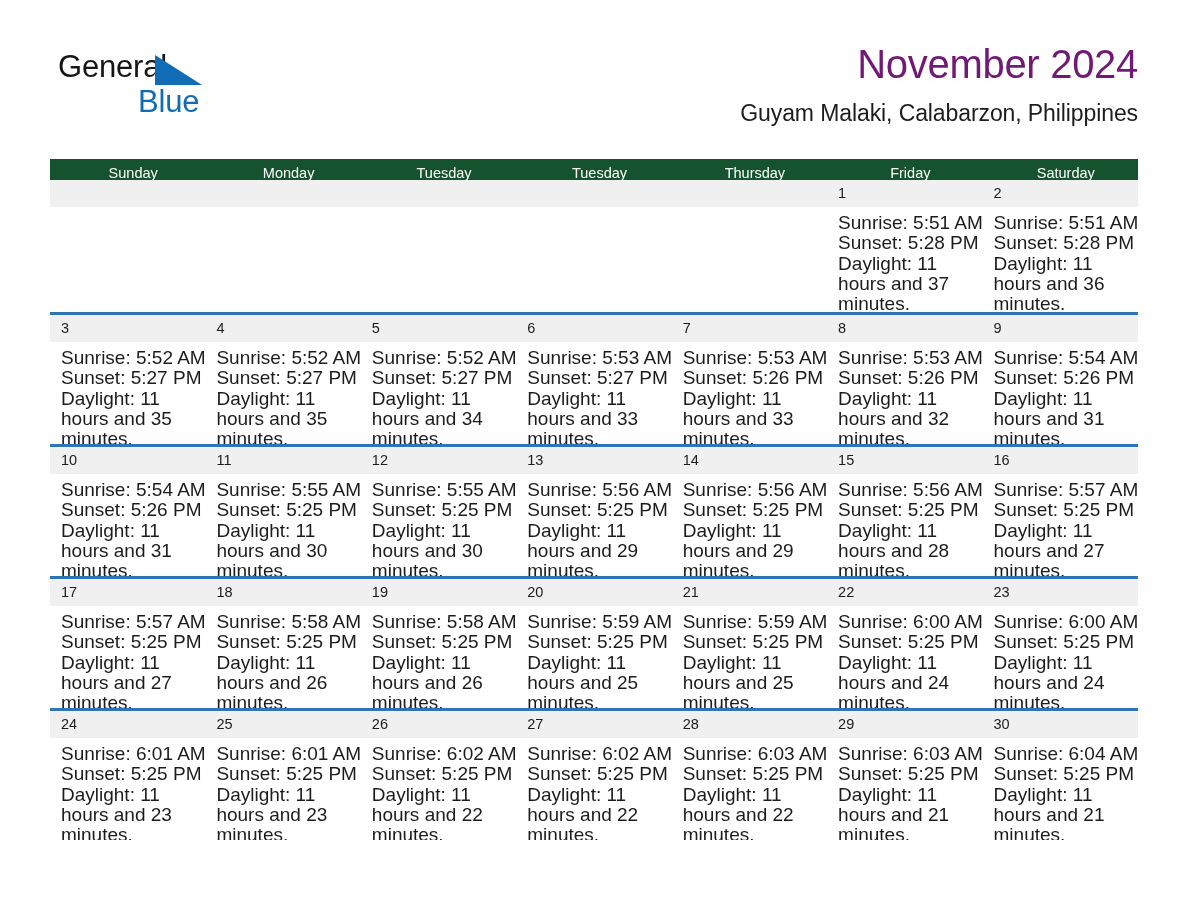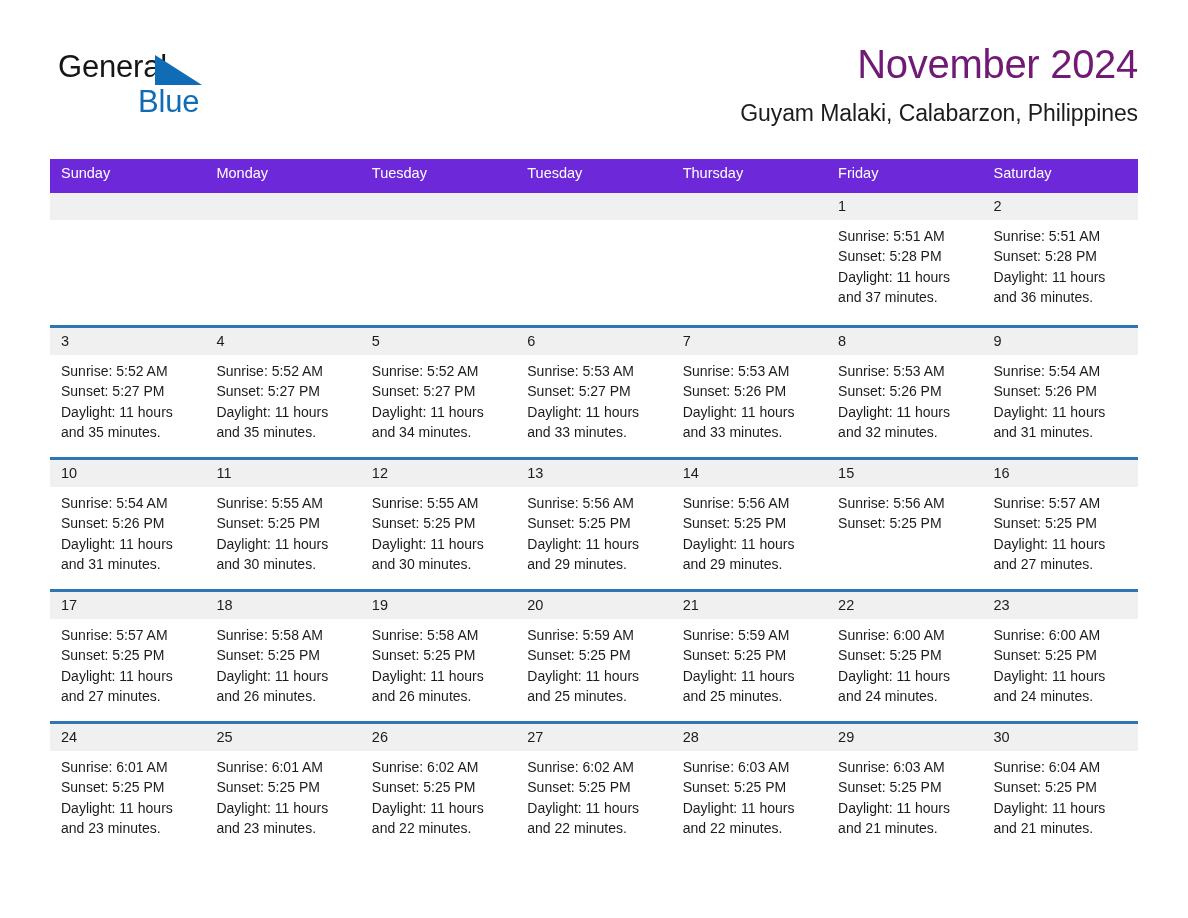--- a/index.html
+++ b/index.html
@@ -97,22 +97,23 @@
   
   .calendar {
     position: absolute;
     left: 50px;
     top: 159px;
     width: 1088px;
   }
 
   .weekday-row {
     display: flex;
-    background: #6d28d9;
-    height: 34px;
+    background: #14532d;
+    height: 21px;
+    text-align: center;
   }
   .weekday-cell {
     flex: 1 1 0;
     color: #ffffff;
     font-size: 14.5px;
     line-height: 28px;
     padding-left: 11px;
     box-sizing: border-box;
     white-space: nowrap;
     overflow: hidden;
@@ -142,21 +143,21 @@
     padding-left: 11px;
     font-size: 14.5px;
     line-height: 27px;
     color: #1c1c1c;
   }
   .day-cell.empty .day-number-band {
     background: #f0f0f0;
   }
   .day-body {
     padding: 6px 10px 0 11px;
-    font-size: 14px;
+    font-size: 19px;
     line-height: 20.3px;
     color: #1c1c1c;
   }
   .day-body div {
     white-space: nowrap;
   }
   .day-body .daylight {
     white-space: normal;
   }
 </style>
@@ -349,20 +350,21 @@
           <div>Sunrise: 5:56 AM</div>
           <div>Sunset: 5:25 PM</div>
           <div class="daylight">Daylight: 11 hours and 29 minutes.</div>
         </div>
       </div>
       <div class="day-cell">
         <div class="day-number-band">15</div>
         <div class="day-body">
           <div>Sunrise: 5:56 AM</div>
           <div>Sunset: 5:25 PM</div>
+          <div class="daylight">Daylight: 11 hours and 28 minutes.</div>
         </div>
       </div>
       <div class="day-cell">
         <div class="day-number-band">16</div>
         <div class="day-body">
           <div>Sunrise: 5:57 AM</div>
           <div>Sunset: 5:25 PM</div>
           <div class="daylight">Daylight: 11 hours and 27 minutes.</div>
         </div>
       </div>

